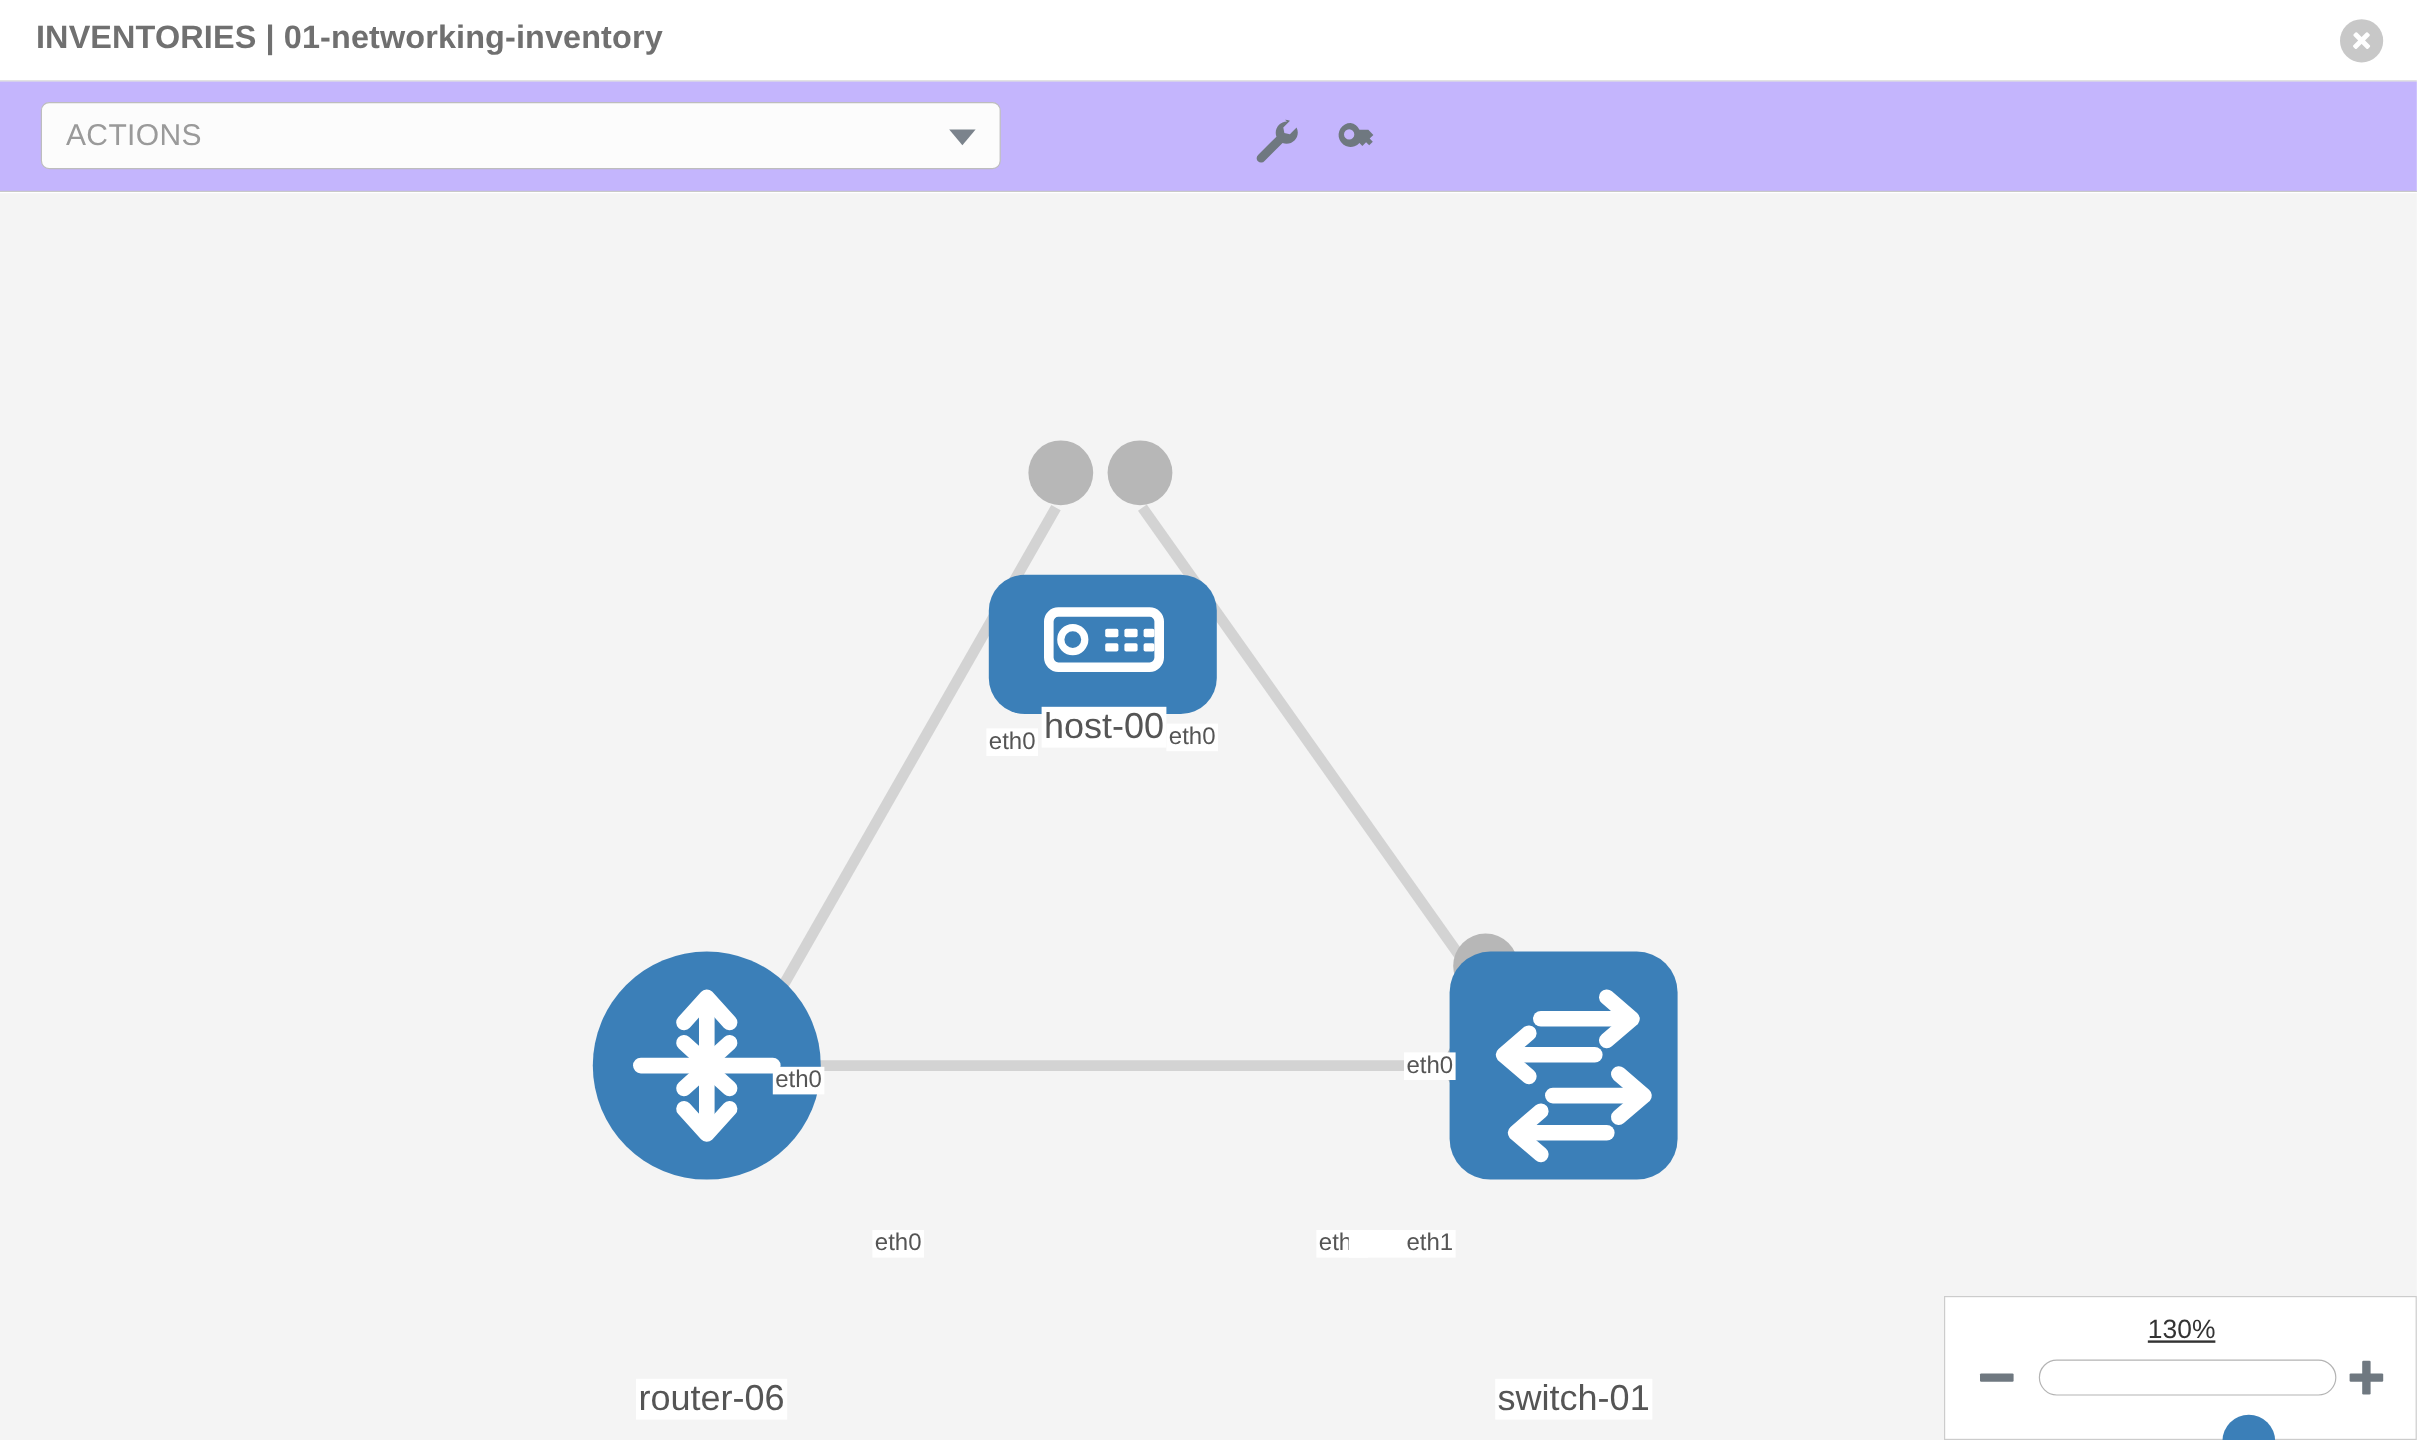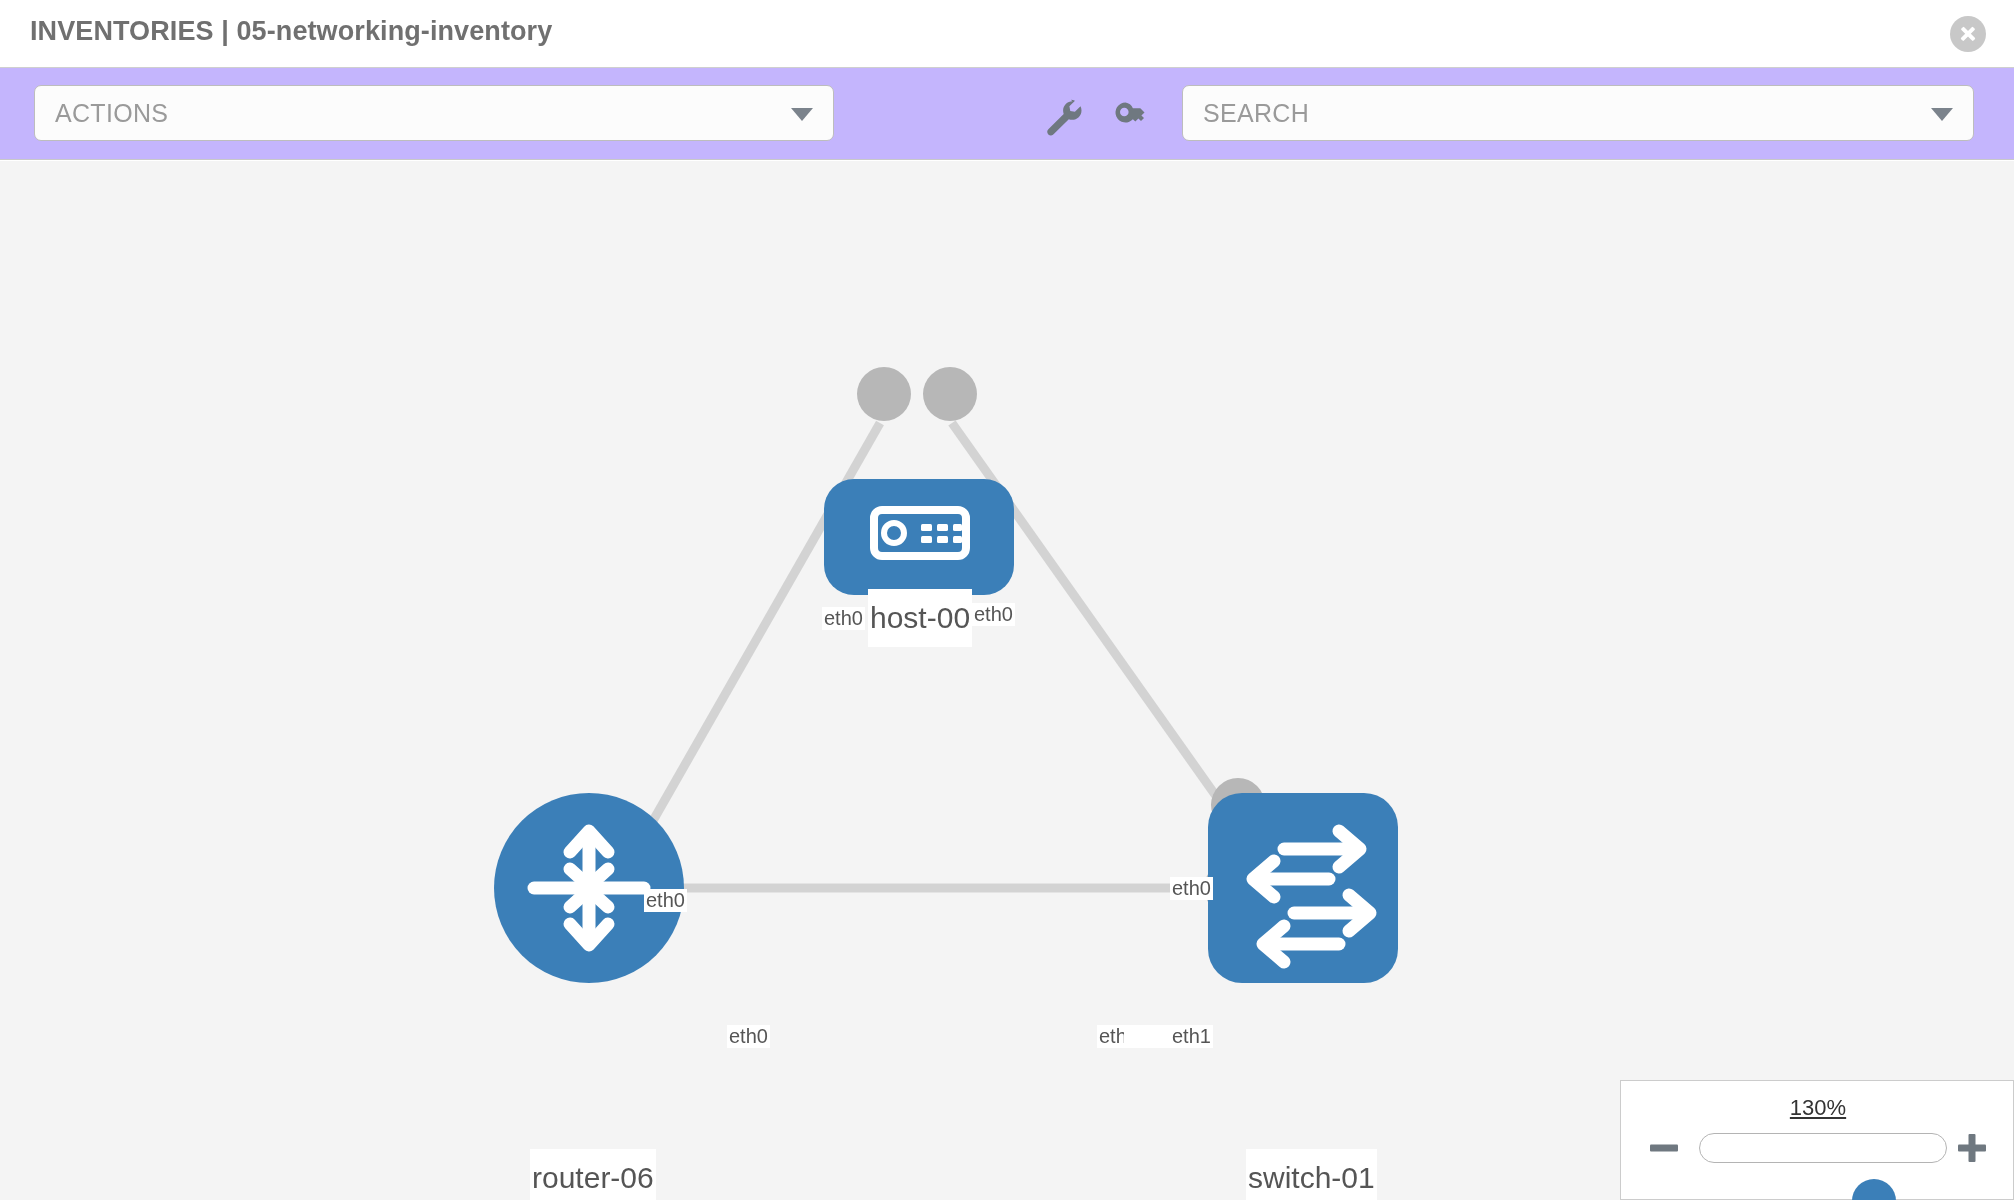--- a/index.html
+++ b/index.html
@@ -75,21 +75,21 @@
     overflow:hidden;
   }
   .canvas svg{ position:absolute; left:0; top:0; }
 
   
   .nlabel{
     position:absolute; white-space:nowrap;
     background:#ffffff; color:#555555;
     font-family:"Liberation Sans", sans-serif;
   }
-  .node-name{ font-size:30px; padding:12px 2px; }
+  .node-name{ font-size:30px; padding:0 2px; }
   .edge-name{ font-size:20px; padding:0 2px; }
 
   
   .zoomctl{
     position:absolute; left:1620px; top:1080px;
     width:394px; height:120px;
     background:#ffffff;
     border:1px solid #cccccc;
   }
   .zoom-pct{
@@ -120,21 +120,21 @@
   .zoom-handle{
     position:absolute; left:152px; top:45px;
     width:44px; height:44px; border-radius:50%;
     background:#3b7fb8; cursor:pointer;
   }
 </style>
 </head>
 <body>
 
 <div class="titlebar">
-  <div class="title-text">INVENTORIES | 05-networking-inventory</div>
+  <div class="title-text">INVENTORIES | 01-networking-inventory</div>
   <div class="close-btn"></div>
 </div>
 
 <div class="toolbar">
 
   <div class="field" id="actions-field">
     <span class="field-label">ACTIONS</span>
     <span class="caret"></span>
   </div>
 
@@ -145,24 +145,20 @@
   </div>
 
   <div class="tool-icon" id="key-icon">
     <svg viewBox="0 0 44 44" xmlns="http://www.w3.org/2000/svg">
       <g fill="#6f7880">
         <path d="M15.5 6.5a10 10 0 1 0 7.4 16.7l2.4 2.4 3.1-3.1 2.6 2.6 3-3-2.6-2.6 3.1-3.1-4.2-4.2H22.9A10 10 0 0 0 15.5 6.5zm-1.2 5.2a4.3 4.3 0 1 1 0 8.6 4.3 4.3 0 0 1 0-8.6z"></path>
       </g>
     </svg>
   </div>
 
-  <div class="field" id="search-field">
-    <span class="field-label">SEARCH</span>
-    <span class="caret"></span>
-  </div>
 
 </div>
 
 <div class="canvas">
 
   <svg width="2014" height="1039" xmlns="http://www.w3.org/2000/svg">
 
     <g>
       <line x1="880" y1="262" x2="630" y2="700" stroke="#d3d3d3" stroke-width="9"></line>
       <line x1="952" y1="262" x2="1262" y2="700" stroke="#d3d3d3" stroke-width="9"></line>

